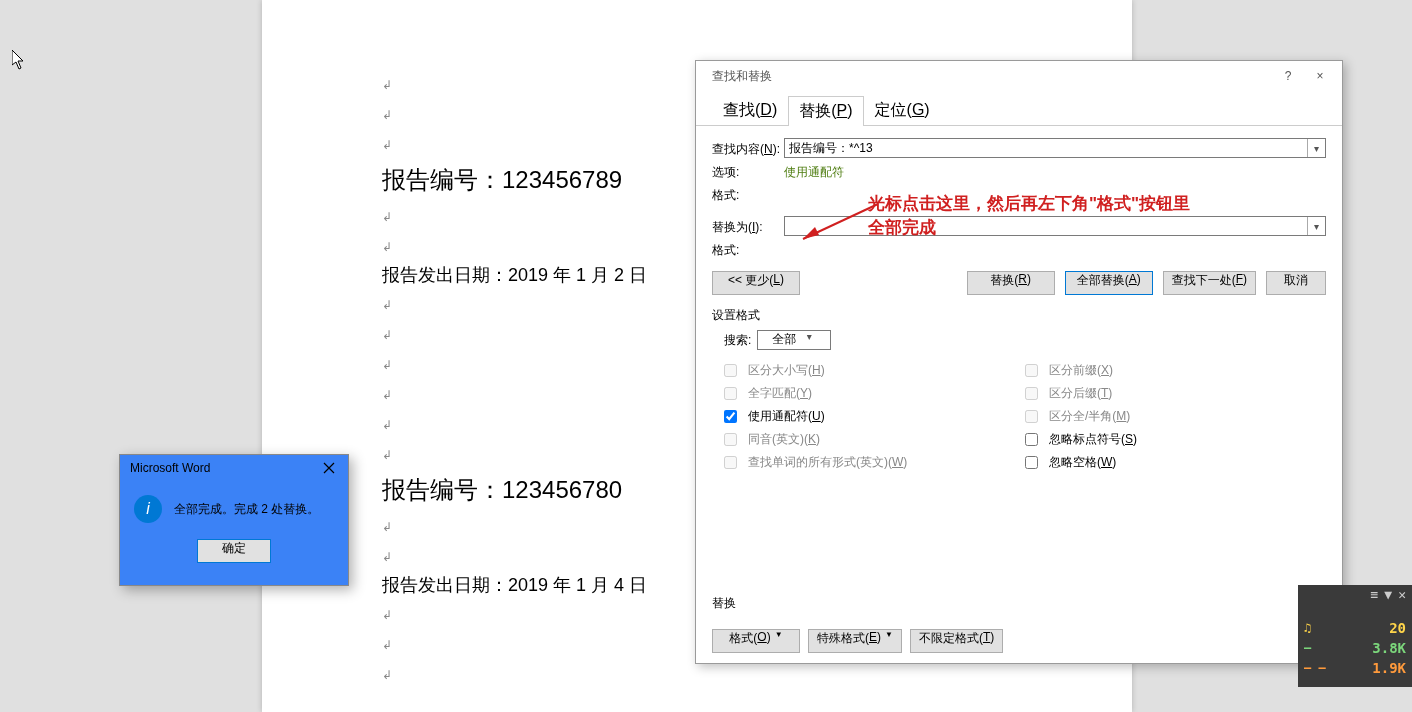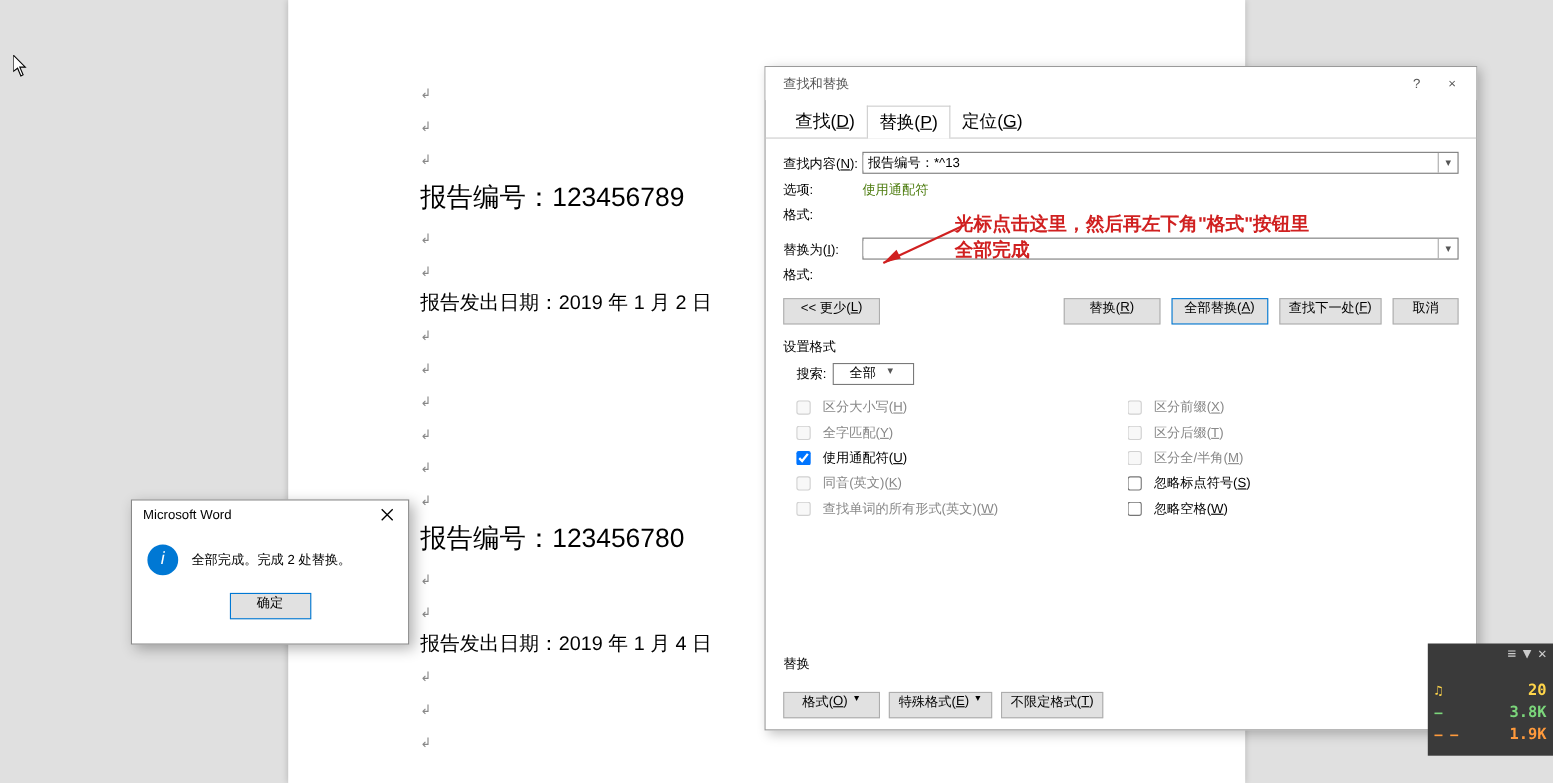--- a/index.html
+++ b/index.html
@@ -161,22 +161,22 @@
   }
   .bottom-btns {
     display: flex; gap: 8px;
     margin-top: 17px;
   }
   .wbtn .caret { font-size: 8px; margin-left: 4px; }
   
   .msgbox {
     position: absolute;
     left: 119px; top: 454px;
-    width: 253px; height: 132px;
-    background: #ffffff;
+    width: 230px; height: 132px;
+    background: #3b82f6;
     border: 1px solid #888;
     box-shadow: 4px 4px 12px rgba(0,0,0,0.3);
   }
   .msgbox .mb-title {
     height: 26px; display: flex; align-items: center;
     padding: 0 4px 0 10px; font-size: 12px;
   }
   .msgbox .mb-title .t { flex: 1; }
   .msgbox .mb-title .xbtn {
     width: 30px; height: 22px;

